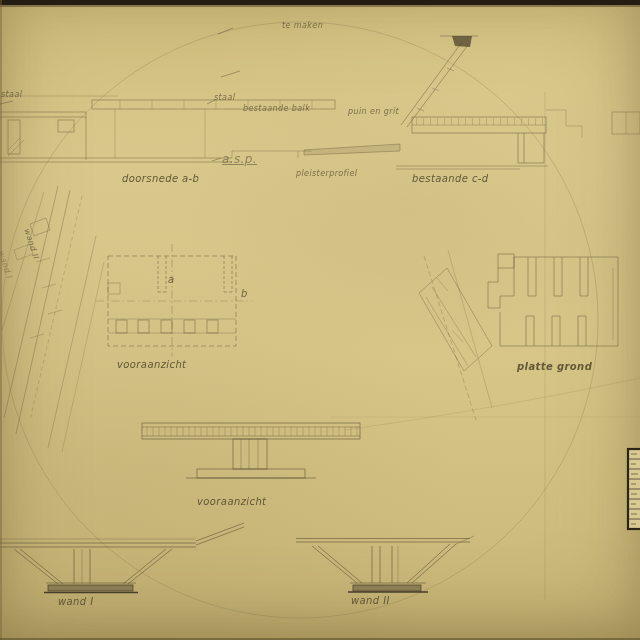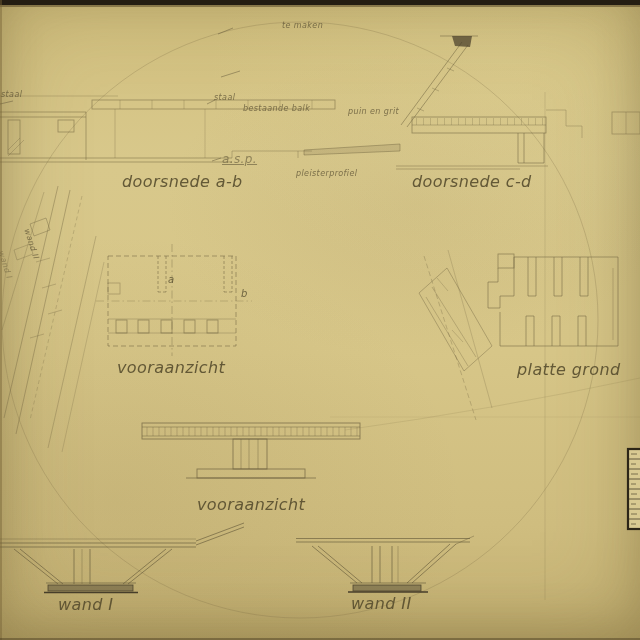--- a/index.html
+++ b/index.html
@@ -18,21 +18,21 @@
   .edge-left{position:absolute;left:0;top:0;width:2px;height:640px;background:rgba(120,100,55,.45);}
   .edge-bottom{position:absolute;left:0;bottom:0;width:640px;height:2px;background:rgba(70,58,30,.45);}
   svg{position:absolute;left:0;top:0;}
   .hand{
     position:absolute;font-style:italic;color:rgba(88,78,48,.92);
     letter-spacing:.4px;white-space:nowrap;line-height:1;
     font-family:"DejaVu Sans", sans-serif;
   }
   .note{font-size:8px;color:rgba(92,82,52,.75);}
   .tiny{font-size:12px;color:rgba(95,85,55,.6);text-decoration:underline;}
-  .title{font-size:16px;color:rgba(86,76,46,.9);}
+  .title{font-size:10px;color:rgba(86,76,46,.9);}
   .marker{font-size:10px;color:rgba(92,82,52,.85);}
   .rot{transform-origin:left top;}
 </style>
 </head>
 <body>
 
 <div id="stage">
 
   <svg width="640" height="640" viewBox="0 0 640 640">
     <defs>
@@ -182,24 +182,24 @@
   </svg>
 
   <div class="hand note" style="left:234px;top:22px;margin-left:48px;">te maken</div>
   <div class="hand note" style="left:243px;top:65px;margin-top:40px;">bestaande balk</div>
   <div class="hand note" style="left:214px;top:94px;">staal</div>
   <div class="hand note" style="left:1px;top:91px;">staal</div>
   <div class="hand tiny" style="left:222px;top:153px;">a.s.p.</div>
   <div class="hand note" style="left:348px;top:108px;">puin en grit</div>
 
   <div class="hand title" style="left:122px;top:174px;">doorsnede a-b</div>
-  <div class="hand title" style="left:412px;top:174px;">doorsnede c-d</div>
+  <div class="hand title" style="left:412px;top:174px;">bestaande c-d</div>
   <div class="hand note" style="left:296px;top:170px;">pleisterprofiel</div>
   <div class="hand title" style="left:117px;top:360px;">vooraanzicht</div>
-  <div class="hand title" style="left:517px;top:362px;">platte grond</div>
+  <div class="hand title" style="left:517px;top:362px;font-weight:bold;">platte grond</div>
   <div class="hand title" style="left:197px;top:497px;font-style:italic;">vooraanzicht</div>
   <div class="hand title" style="left:58px;top:597px;">wand I</div>
   <div class="hand title" style="left:351px;top:596px;">wand II</div>
 
   <div class="hand note rot" style="left:30px;top:228px;transform:rotate(72deg);">wand II</div>
   <div class="hand note rot" style="left:4px;top:250px;transform:rotate(72deg);color:rgba(95,85,55,.5);">wand I</div>
 
   <div class="hand marker" style="left:168px;top:275px;">a</div>
   <div class="hand marker" style="left:241px;top:289px;">b</div>
 

